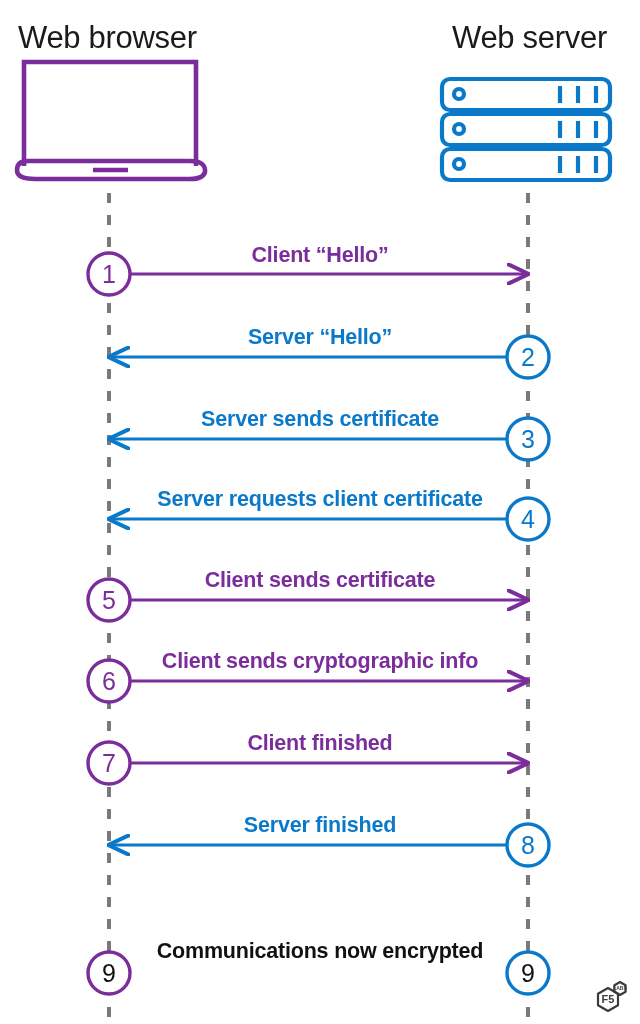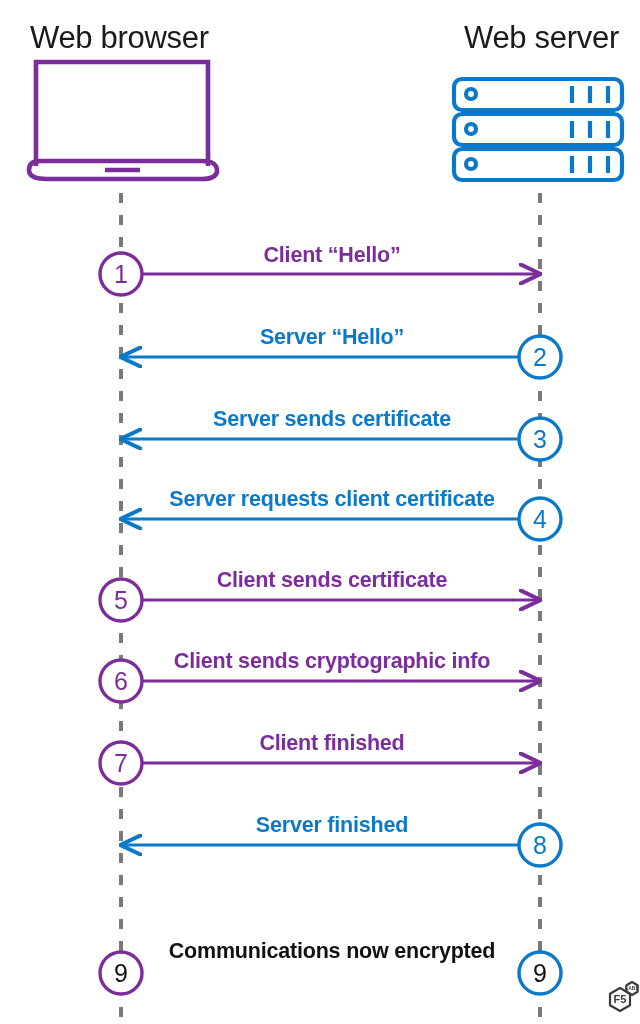--- a/index.html
+++ b/index.html
@@ -11,21 +11,21 @@
   body {
     width: 640px;
     height: 1024px;
     position: relative;
     overflow: hidden;
     font-family: "Liberation Sans", "DejaVu Sans", sans-serif;
     -webkit-font-smoothing: antialiased;
   }
   #stage {
     position: absolute;
-    left: 12px; top: 0;
+    left: 0; top: 0;
     width: 563px;
     height: 1024px;
   }
   #stage > svg {
     position: absolute;
     left: 0;
     top: 0;
     display: block;
   }
   .endpoint-title {

